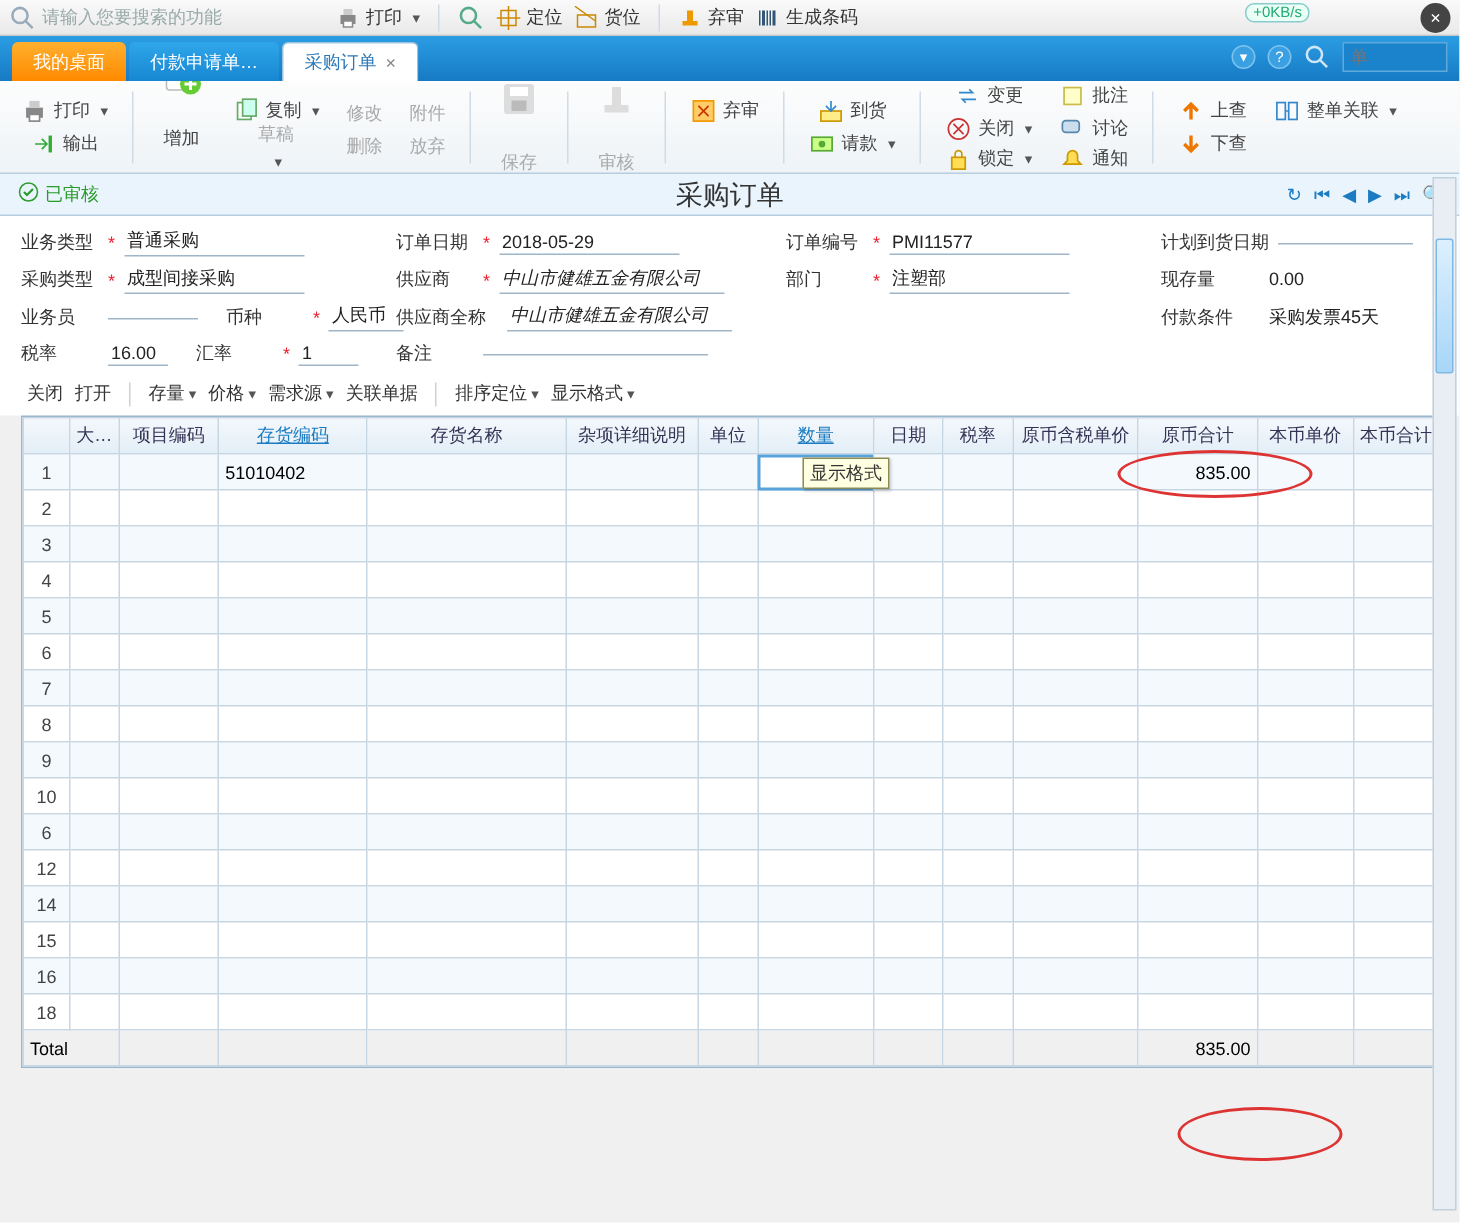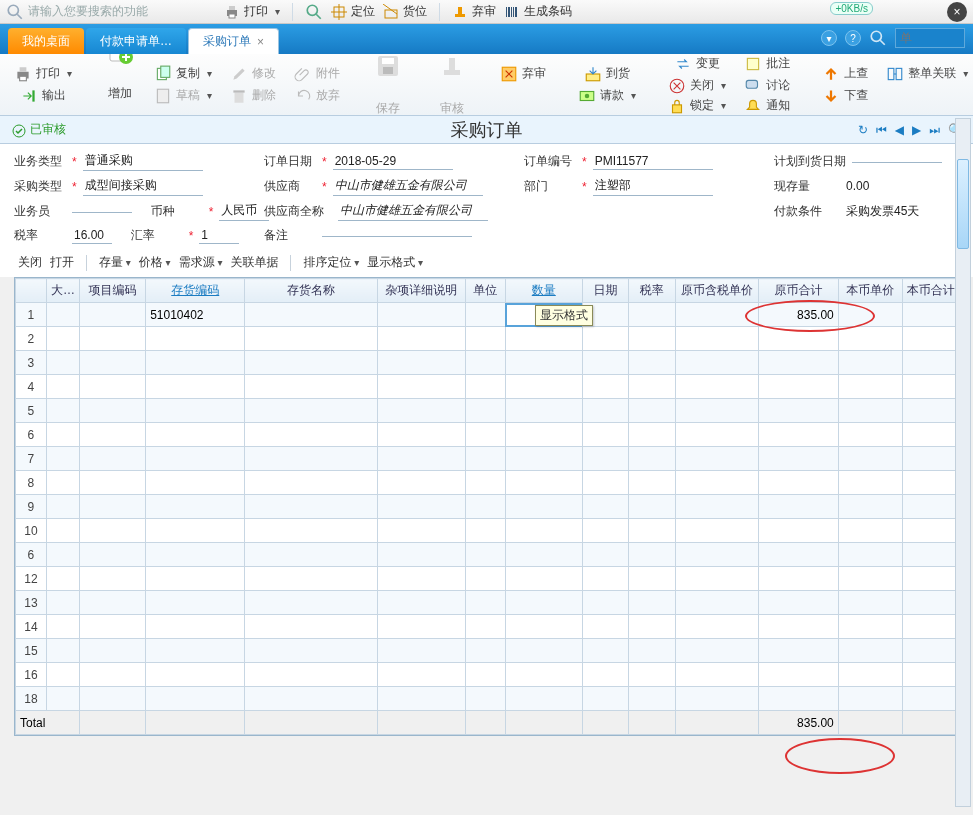--- a/index.html
+++ b/index.html
@@ -26,29 +26,29 @@
 .tabs-dd{width:16px;height:16px;border-radius:8px;background:#3aa0e2;border:1px solid #7cc3ee;display:inline-flex;align-items:center;justify-content:center;color:#fff;font-size:10px;}
 .tabs-q{width:16px;height:16px;border-radius:8px;background:#3aa0e2;border:1px solid #7cc3ee;display:inline-flex;align-items:center;justify-content:center;color:#fff;font-size:10px;}
 .searchico{width:18px;height:18px;color:#cfe6f6;}
 
 
 .ribbon{ height:62px; background:linear-gradient(#fdfdfd,#eef3f7); border-bottom:1px solid #b8cde0; display:flex; align-items:center; padding:0 8px; gap:6px; }
 .vdiv{ width:1px; height:48px; background:#cfdbe6; margin:0 4px;}
 .rbtn{ display:flex; flex-direction:column; align-items:center; justify-content:center; padding:2px 6px; color:#444; gap:20px;}
 .rbtn.big{ min-width:44px; }
 .rbtn.small{ flex-direction:row; gap:4px; height:20px; }
-.rbtn.disabled{ color:#aaa; }
+.rbtn.disabled{ color:#aaa;flex-direction:column; }
 .ico{ width:18px; height:18px; display:inline-block;}
 .ico.big{ width:28px; height:28px;}
 .col2{display:flex;flex-direction:column;gap:2px;}
 .ribbon .lbl{white-space:nowrap;}
 
 
 .statusbar{ height:28px; background:#e9f4fd; border-bottom:1px solid #b8cde0; display:flex; align-items:center; padding:0 12px; position:relative;}
-.status-left{display:flex;align-items:flex-end;color:#2b9b2b;gap:4px;}
+.status-left{display:flex;align-items:flex-start;color:#2b9b2b;gap:4px;}
 .status-title{ position:absolute; left:50%; transform:translateX(-50%); font-size:18px; font-weight:500; color:#333;}
 .status-nav{position:absolute;right:10px;display:flex;align-items:center;gap:8px;color:#1b7cc2;}
 .status-nav span{cursor:pointer;}
 
 
 .form-area{ padding:8px 14px 4px; background:#fff; display:grid; grid-template-columns: 250px 260px 250px 200px; row-gap:6px; }
 .field{display:flex; align-items:center; gap:6px;}
 .field .lbl{ color:#333; min-width:52px;}
 .field .req{ color:#e23; }
 .field .val{ border-bottom:1px solid #9fb6c9; min-width:120px; padding:0 2px 1px; color:#222;}
@@ -667,36 +667,20 @@
           <td></td>
           <td></td>
           <td></td>
           <td></td>
           <td></td>
           <td></td>
           <td></td>
           <td></td>
         </tr>
         <tr>
-          <td class="rownum">13</td>
-          <td></td>
-          <td></td>
-          <td></td>
-          <td></td>
-          <td></td>
-          <td></td>
-          <td></td>
-          <td></td>
-          <td></td>
-          <td></td>
-          <td></td>
-          <td></td>
-          <td></td>
-        </tr>
-        <tr>
           <td class="rownum">14</td>
           <td></td>
           <td></td>
           <td></td>
           <td></td>
           <td></td>
           <td></td>
           <td></td>
           <td></td>
           <td></td>

